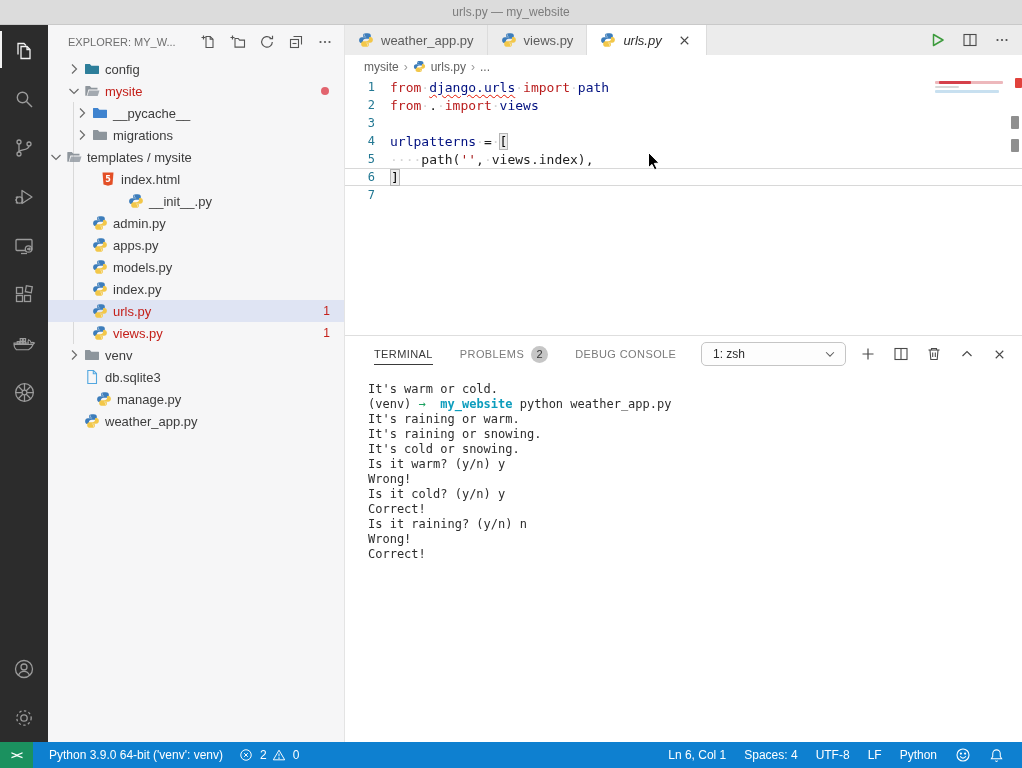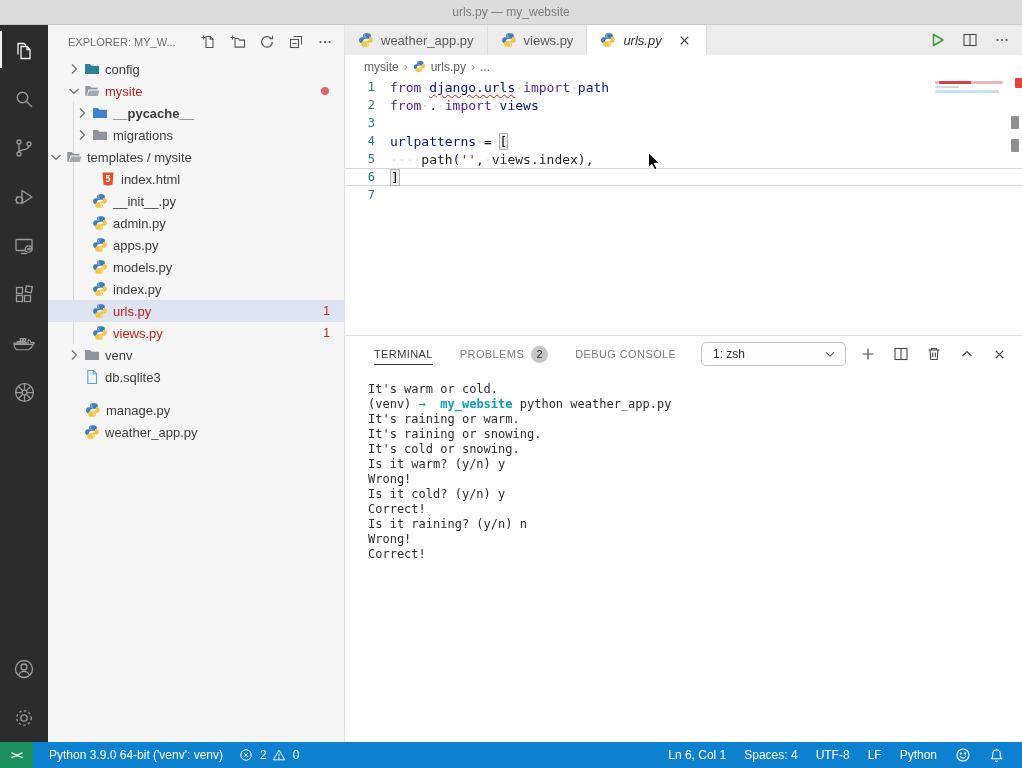--- a/index.html
+++ b/index.html
@@ -40,21 +40,21 @@
   .tab-actions .icon{cursor:pointer}
   .breadcrumbs{height:23px;display:flex;align-items:center;padding-left:19px;font-size:12px;color:#616161;gap:5px;flex:none}
   .bc-item{cursor:pointer}
   .bc-sep{color:#9a9a9a}
   
   .code{flex:1;position:relative;font-family:"DejaVu Sans Mono",monospace;font-size:13px;overflow:hidden}
   .code-line{height:18px;display:flex;align-items:center}
   .code-line.current{border-top:1px solid #d8d8d8;border-bottom:1px solid #d8d8d8}
   .gutter{width:45px;text-align:right;padding-right:15px;color:#237893;font-size:12px;flex:none}
   .ctext{white-space:pre}
-  .tok-kw{color:#4c1d95}
+  .tok-kw{color:#b91c1c}
   .tok-id{color:#001080}
   .tok-pl{color:#1e1e1e}
   .tok-str{color:#a31515}
   .tok-ws{color:#d4d4d4}
   .tok-brk{color:#000;outline:1px solid #b5b5b5;background:#ececec}
   .tok-sq{text-decoration:underline wavy 1px #e51400;text-underline-offset:2px}
   .caret{display:inline-block;width:1px;height:14px;background:#6a6a6a;vertical-align:-2px}
   .minimap{position:absolute;left:590px;top:1px;width:72px;height:20px}
   .mm-bar{position:absolute;border-radius:1px}
   .ruler{position:absolute;right:0;top:0;bottom:0;width:13px}
@@ -252,39 +252,39 @@
           </span>
           <span class="ticon" style="color: rgb(143, 150, 157);">
             <svg width="16" height="16" viewBox="0 0 16 16">
               <path d="M1.5 3h4.3l1.6 1.8h6.1v1.6H4.4L2.7 12.8h-1c-.2 0-.4-.2-.4-.4V3.5c0-.3.2-.5.5-.5z" fill="currentColor"></path>
               <path d="M5 7.4h10.5L13.7 13H3.3z" fill="currentColor" opacity=".8"></path>
             </svg>
           </span>
           <span class="tlabel">mysite</span>
           <span class="tree-dot"></span>
         </div>
-        <div class="tree-row" style="padding-left: 26px; font-weight: bold;">
-          <span class="chev">
-            <svg width="16" height="16" viewBox="0 0 16 16">
-              <path d="M6 3.5l4.5 4.5L6 12.5" fill="none" stroke="#6a6a6a" stroke-width="1.2"></path>
-            </svg>
-          </span>
-          <span class="ticon" style="color: rgb(63, 131, 207);">
-            <svg width="16" height="16" viewBox="0 0 16 16">
-              <path d="M1.5 3h4.3l1.6 1.8h7.1c.3 0 .5.2.5.5v7.2c0 .3-.2.5-.5.5h-13c-.3 0-.5-.2-.5-.5V3.5c0-.3.2-.5.5-.5z" fill="currentColor"></path>
-            </svg>
-          </span>
-          <span class="tlabel">__pycache__</span>
-        </div>
         <div class="tree-row" style="padding-left: 26px;">
           <span class="chev">
             <svg width="16" height="16" viewBox="0 0 16 16">
               <path d="M6 3.5l4.5 4.5L6 12.5" fill="none" stroke="#6a6a6a" stroke-width="1.2"></path>
             </svg>
           </span>
+          <span class="ticon" style="color: rgb(63, 131, 207);">
+            <svg width="16" height="16" viewBox="0 0 16 16">
+              <path d="M1.5 3h4.3l1.6 1.8h7.1c.3 0 .5.2.5.5v7.2c0 .3-.2.5-.5.5h-13c-.3 0-.5-.2-.5-.5V3.5c0-.3.2-.5.5-.5z" fill="currentColor"></path>
+            </svg>
+          </span>
+          <span class="tlabel">__pycache__</span>
+        </div>
+        <div class="tree-row" style="padding-left: 26px;">
+          <span class="chev">
+            <svg width="16" height="16" viewBox="0 0 16 16">
+              <path d="M6 3.5l4.5 4.5L6 12.5" fill="none" stroke="#6a6a6a" stroke-width="1.2"></path>
+            </svg>
+          </span>
           <span class="ticon" style="color: rgb(141, 149, 156);">
             <svg width="16" height="16" viewBox="0 0 16 16">
               <path d="M1.5 3h4.3l1.6 1.8h7.1c.3 0 .5.2.5.5v7.2c0 .3-.2.5-.5.5h-13c-.3 0-.5-.2-.5-.5V3.5c0-.3.2-.5.5-.5z" fill="currentColor"></path>
             </svg>
           </span>
           <span class="tlabel">migrations</span>
         </div>
         <div class="tree-row" style="">
           <span class="chev">
             <svg width="16" height="16" viewBox="0 0 16 16">
@@ -302,21 +302,21 @@
         <div class="tree-row" style="padding-left: 34px;">
           <span class="chev"></span>
           <span class="ticon">
             <svg width="16" height="16" viewBox="0 0 16 16">
               <path d="M2.5 1.5h11l-1 12-4.5 1.3-4.5-1.3z" fill="#e34f26"></path>
               <text x="8" y="10.8" text-anchor="middle" font-size="8" font-weight="bold" fill="#fff" font-family="DejaVu Sans, sans-serif">5</text>
             </svg>
           </span>
           <span class="tlabel">index.html</span>
         </div>
-        <div class="tree-row" style="padding-left: 26px;">
+        <div class="tree-row" style="padding-left: 26px; margin-left: 36px;">
           <span class="chev"></span>
           <span class="ticon">
             <svg width="16" height="16" viewBox="0 0 16 16">
               <path fill="#3d7dbb" d="M7.9 1.2c-1.9 0-2.9.8-2.9 2.1v1.5h3.1v.5H3.8C2.3 5.3 1.1 6.4 1.1 8.2c0 1.8 1 2.9 2.5 2.9h1.3V9.3c0-1.4 1.2-2.5 2.7-2.5h3.1c1.2 0 2.1-1 2.1-2.2V3.3c0-1.2-1.3-2.1-2.9-2.1z"></path>
               <path fill="#f2c749" d="M8.1 14.8c1.9 0 2.9-.8 2.9-2.1v-1.5H7.9v-.5h4.3c1.5 0 2.7-1.1 2.7-2.9 0-1.8-1-2.9-2.5-2.9h-1.3v1.8c0 1.4-1.2 2.5-2.7 2.5H5.3c-1.2 0-2.1 1-2.1 2.2v1.3c0 1.2 1.3 2.1 2.9 2.1z"></path>
               <circle cx="6.2" cy="3.1" r=".6" fill="#fff"></circle>
               <circle cx="9.8" cy="12.9" r=".6" fill="#fff"></circle>
             </svg>
           </span>
           <span class="tlabel">__init__.py</span>
@@ -411,21 +411,21 @@
         <div class="tree-row" style="padding-left: 18px;">
           <span class="chev"></span>
           <span class="ticon">
             <svg width="16" height="16" viewBox="0 0 16 16">
               <path d="M3.8 1.5h5.7l3 3v10H3.8z" fill="none" stroke="#52a7e0" stroke-width="1.1"></path>
               <path d="M9.3 1.7v3h3" fill="none" stroke="#52a7e0" stroke-width="1.1"></path>
             </svg>
           </span>
           <span class="tlabel">db.sqlite3</span>
         </div>
-        <div class="tree-row" style="padding-left: 19px; margin-top: 11px;">
+        <div class="tree-row" style="padding-left: 30px;">
           <span class="chev"></span>
           <span class="ticon">
             <svg width="16" height="16" viewBox="0 0 16 16">
               <path fill="#3d7dbb" d="M7.9 1.2c-1.9 0-2.9.8-2.9 2.1v1.5h3.1v.5H3.8C2.3 5.3 1.1 6.4 1.1 8.2c0 1.8 1 2.9 2.5 2.9h1.3V9.3c0-1.4 1.2-2.5 2.7-2.5h3.1c1.2 0 2.1-1 2.1-2.2V3.3c0-1.2-1.3-2.1-2.9-2.1z"></path>
               <path fill="#f2c749" d="M8.1 14.8c1.9 0 2.9-.8 2.9-2.1v-1.5H7.9v-.5h4.3c1.5 0 2.7-1.1 2.7-2.9 0-1.8-1-2.9-2.5-2.9h-1.3v1.8c0 1.4-1.2 2.5-2.7 2.5H5.3c-1.2 0-2.1 1-2.1 2.2v1.3c0 1.2 1.3 2.1 2.9 2.1z"></path>
               <circle cx="6.2" cy="3.1" r=".6" fill="#fff"></circle>
               <circle cx="9.8" cy="12.9" r=".6" fill="#fff"></circle>
             </svg>
           </span>
           <span class="tlabel">manage.py</span>

